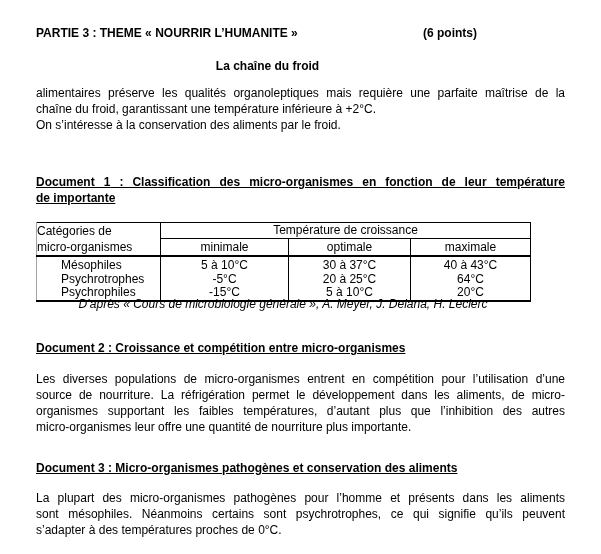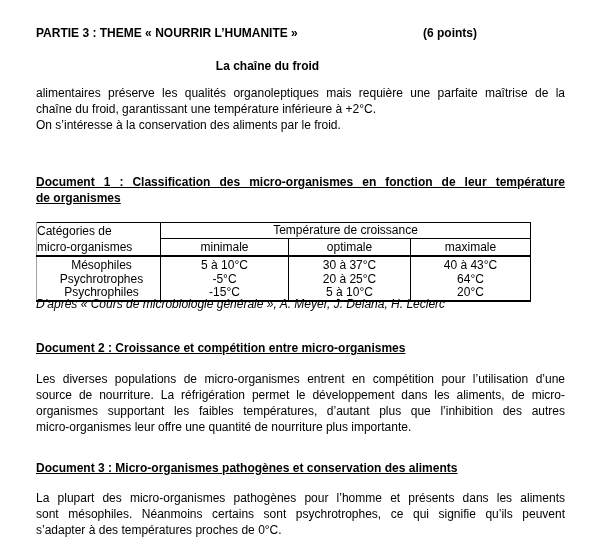--- a/index.html
+++ b/index.html
@@ -53,50 +53,50 @@
   }
   tr.sub td {
     text-align: center;
     line-height: 16px;
     border-bottom: 2px solid #000;
   }
   tr.data td {
     line-height: 13.5px;
     text-align: center;
   }
-  tr.data td.catname { text-align: center; padding-left: 6px; }
+  tr.data td.catname { text-align: left; padding-left: 24px; }
   tr.data.first td { padding-top: 2px; }
 
   .caption {
     position: absolute;
     left: 36px;
     top: 296px;
     width: 494px;
-    text-align: left;
+    text-align: center;
     font-style: italic;
   }
 </style>
 </head>
 <body>
 
 <div class="page">
 
   <div class="abs partie">PARTIE 3 : THEME « NOURRIR L’HUMANITE »</div>
   <div class="points">(6 points)</div>
   <div class="subtitle">La chaîne du froid</div>
 
   <div class="abs" style="top:85px">
     <div class="line just">alimentaires préserve les qualités organoleptiques mais requière une parfaite maîtrise de la</div>
     <div class="line">chaîne du froid, garantissant une température inférieure à +2°C.</div>
     <div class="line">On s’intéresse à la conservation des aliments par le froid.</div>
   </div>
 
   <div class="abs docheading" style="top:174px">
     <div class="line just"><span class="u">Document 1</span><span> : Classification des micro-organismes en fonction de leur température</span></div>
-    <div class="line">de organismes</div>
+    <div class="line">de importante</div>
   </div>
 
   <table class="classif">
     <colgroup>
       <col style="width:124px">
         <col style="width:128px">
         <col style="width:122px">
         <col style="width:120px">
     </colgroup>
     <tbody>

